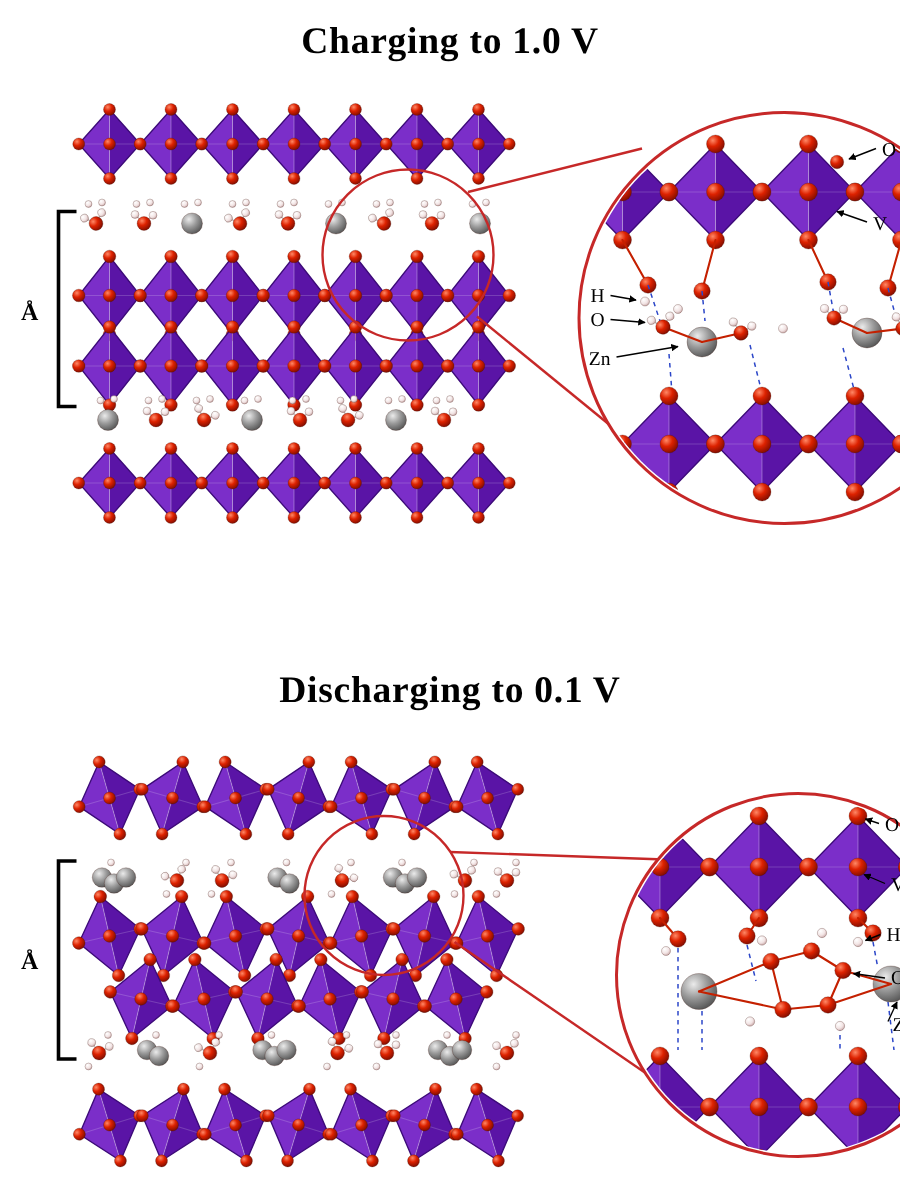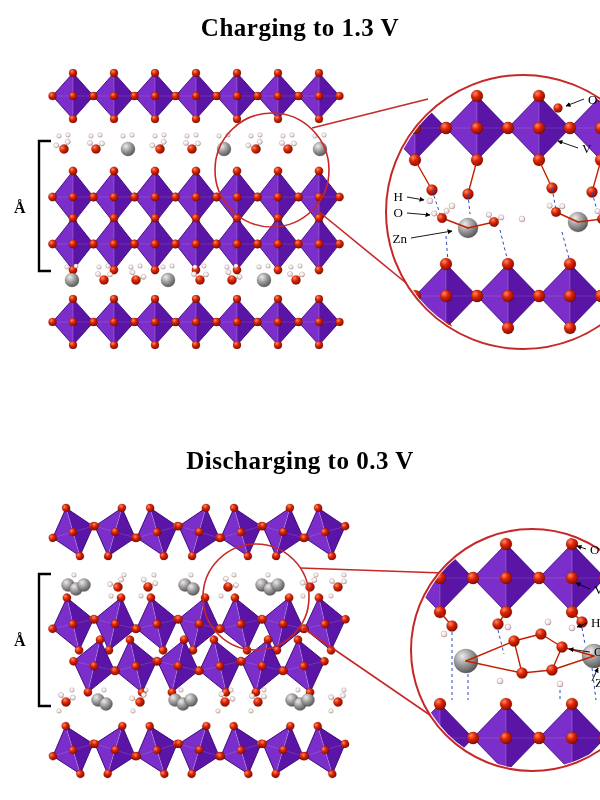--- a/index.html
+++ b/index.html
@@ -18,22 +18,22 @@
   .inset-border{fill:none;stroke:#c62828;stroke-width:2}
   .lbl text{font-size:13px;fill:#000;font-family:"Liberation Serif",serif}
   .lbl line{stroke:#000;stroke-width:.9}
   .end{text-anchor:end}
 </style>
 </head>
 <body>
 
 <div class="page">
 
-  <div class="title" id="t-top">Charging to 1.3 V</div>
-  <div class="title" id="t-bot">Discharging to 0.3 V</div>
+  <div class="title" id="t-top">Charging to 1.0 V</div>
+  <div class="title" id="t-bot">Discharging to 0.1 V</div>
 
   <svg class="fig" width="600" height="800" viewBox="0 0 600 800">
     <defs>
       <radialGradient id="gO" cx="35%" cy="30%" r="75%">
         <stop offset="0%" stop-color="#ff8866"></stop>
         <stop offset="45%" stop-color="#dd2200"></stop>
         <stop offset="100%" stop-color="#7e0c00"></stop>
       </radialGradient>
       <radialGradient id="gZn" cx="35%" cy="30%" r="75%">
         <stop offset="0%" stop-color="#ebebeb"></stop>

